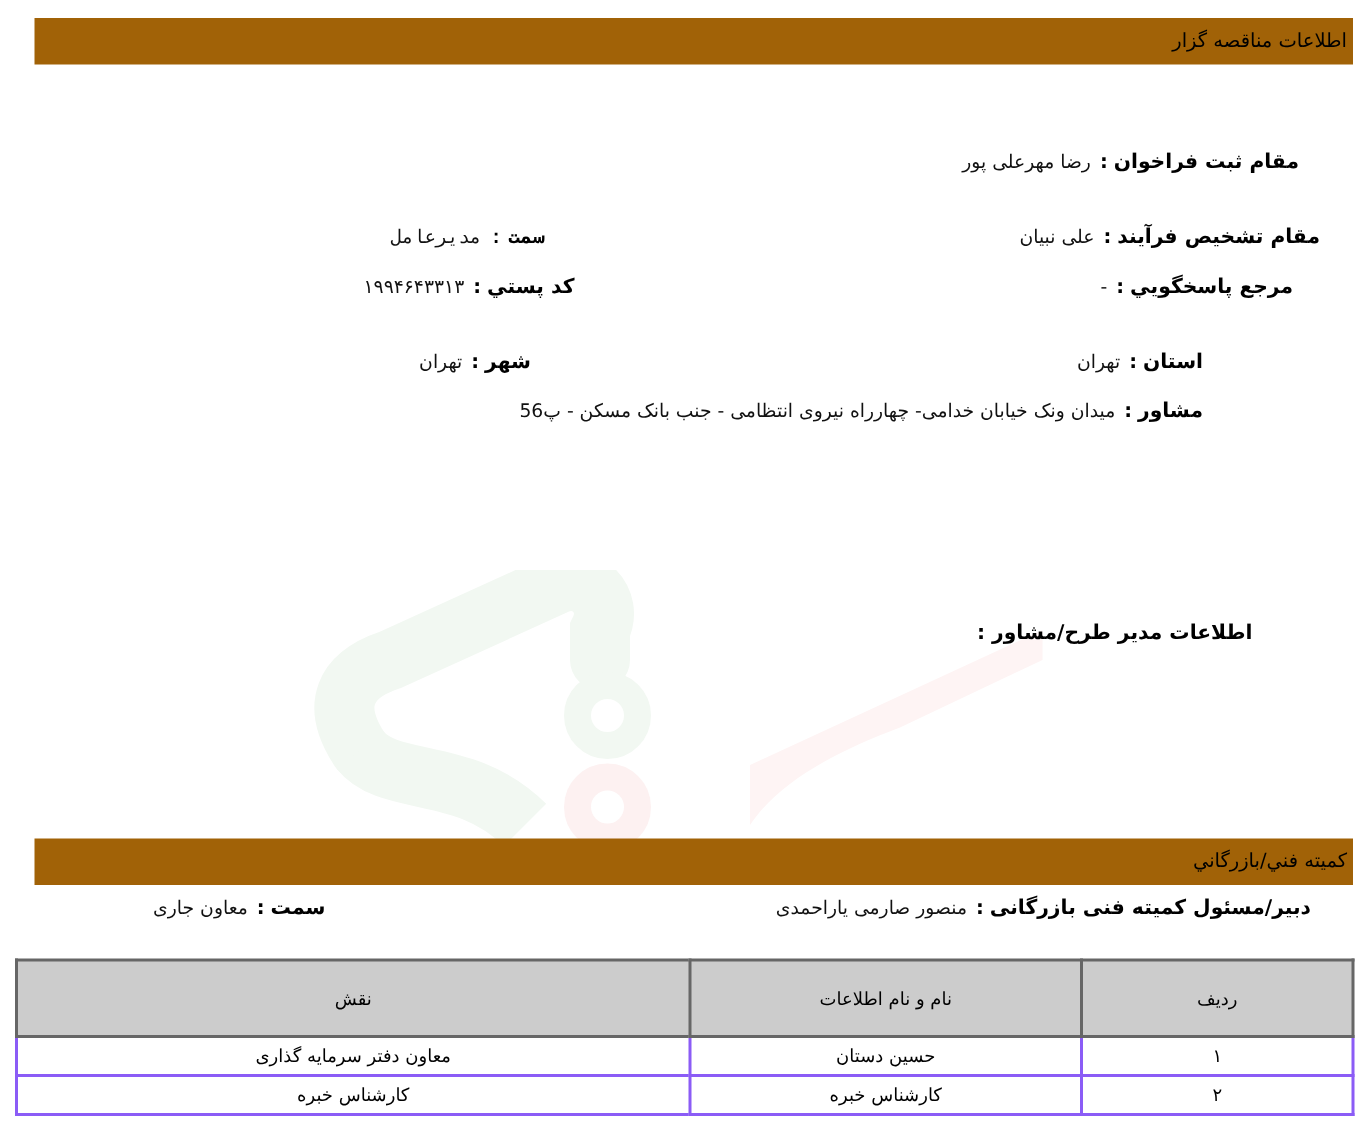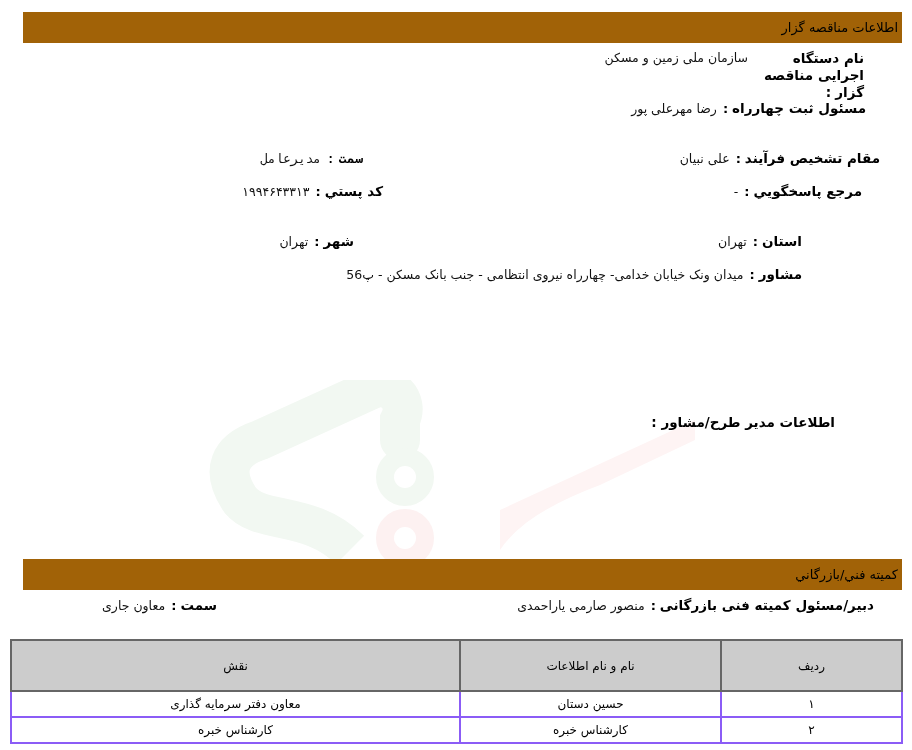--- a/index.html
+++ b/index.html
@@ -34,30 +34,25 @@
   <circle cx="205" cy="97" r="20" fill="none" stroke="#f2f8f2" stroke-width="18"></circle>
   <path d="M40 120 C60 145, 110 130, 150 170" fill="none" stroke="#f2f8f2" stroke-width="40"></path>
   <circle cx="205" cy="158" r="20" fill="none" stroke="#fdf1f1" stroke-width="18"></circle>
   <path d="M300 170 C320 140, 360 120, 400 105 L495 60 L495 40 L300 130 Z" fill="#fef4f4"></path>
 </svg>
 
 <div class="section-bar" style="top:12px;">اطلاعات مناقصه گزار</div>
 
 <div class="field" style="right:48px; top:50px; width:320px; white-space:normal;">
   <div style="display:flex; direction:rtl;">
-    <div style="width:110px; line-height:16px;">
-      <span class="lbl">نام دستگاه اجرایی مناقصه گزار</span>
-      <span class="lbl">:</span>
-    </div>
-    <span class="val" style="margin-right:6px;">سازمان ملی زمین و مسکن</span>
   </div>
 </div>
 
 <div class="field" style="right:46px; top:100px;">
-  <span class="lbl">مسئول ثبت چهارراه</span><span class="colon">:</span><span class="val">رضا مهرعلی پور</span>
+  <span class="lbl">مقام ثبت فراخوان</span><span class="colon">:</span><span class="val">رضا مهرعلی پور</span>
 </div>
 
 <div class="field" style="right:32px; top:150px;">
   <span class="lbl">مقام تشخیص فرآیند</span><span class="colon">:</span><span class="val">علی نبیان</span>
 </div>
 
 <div class="field" style="right:549px; top:150px;font-family:Liberation Mono, monospace;">
   <span class="lbl">سمت</span><span class="colon">:</span><span class="val">مدیرعامل</span>
 </div>
 

